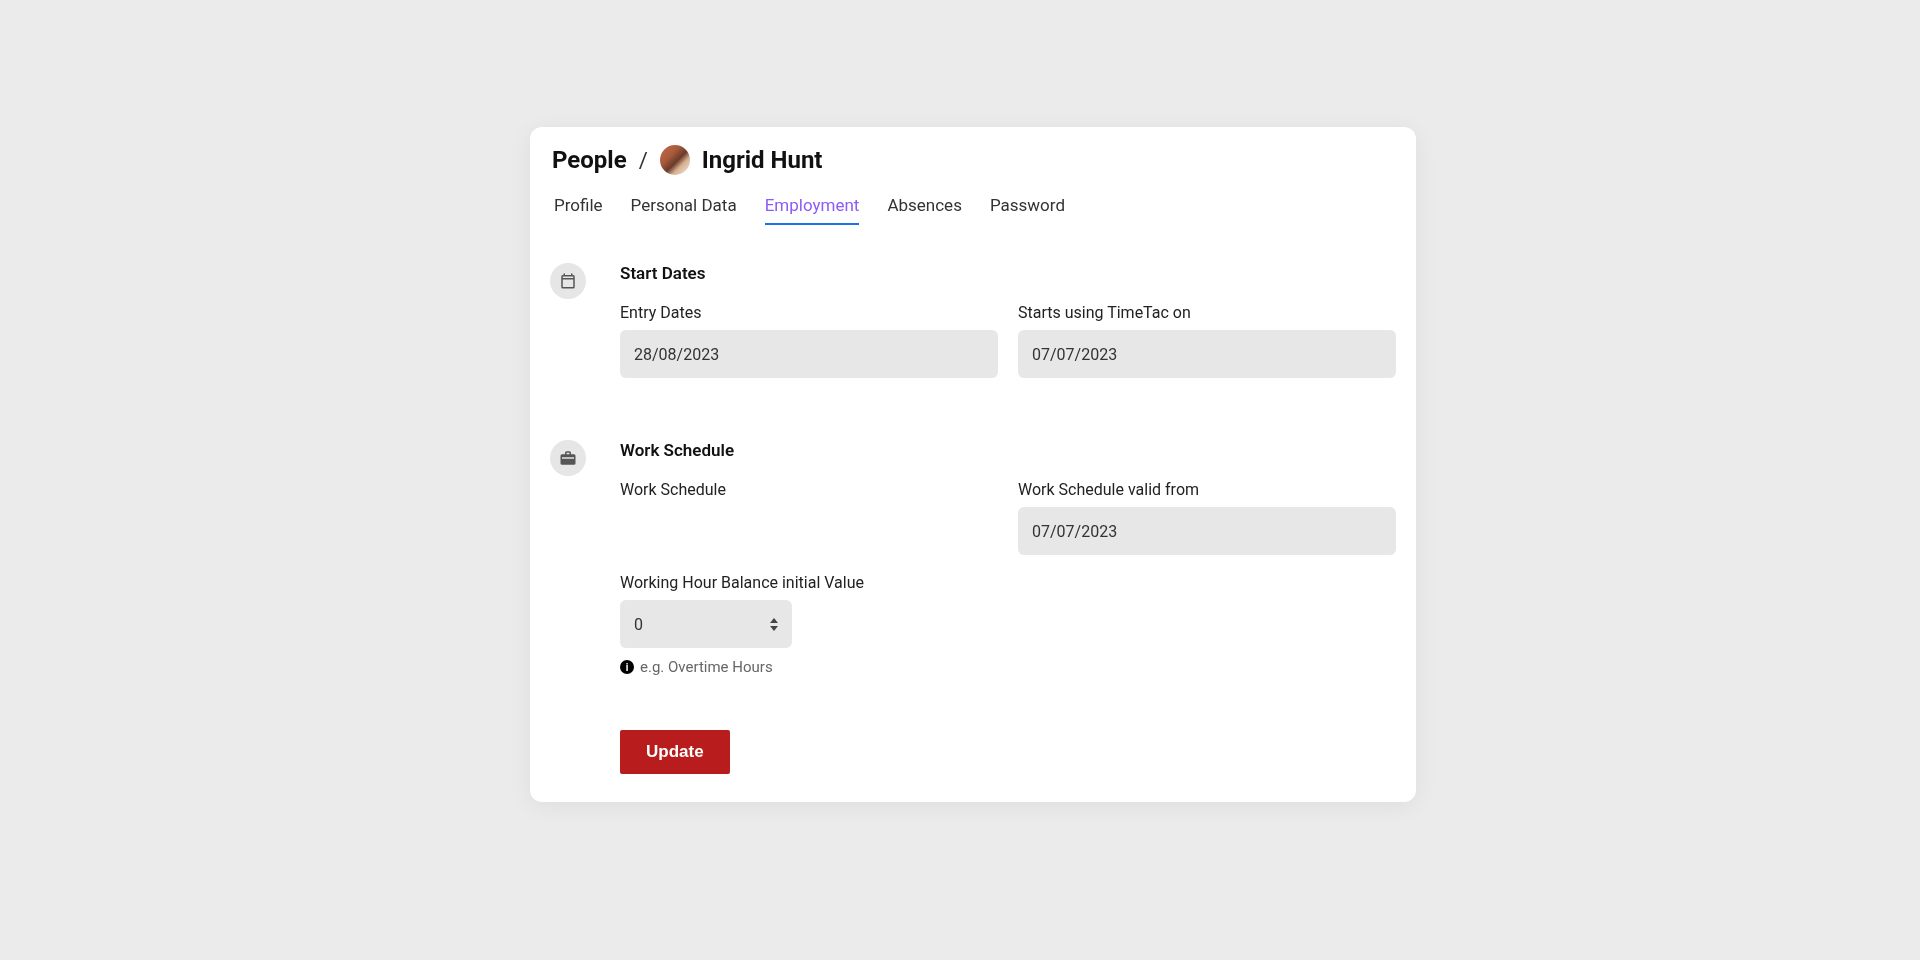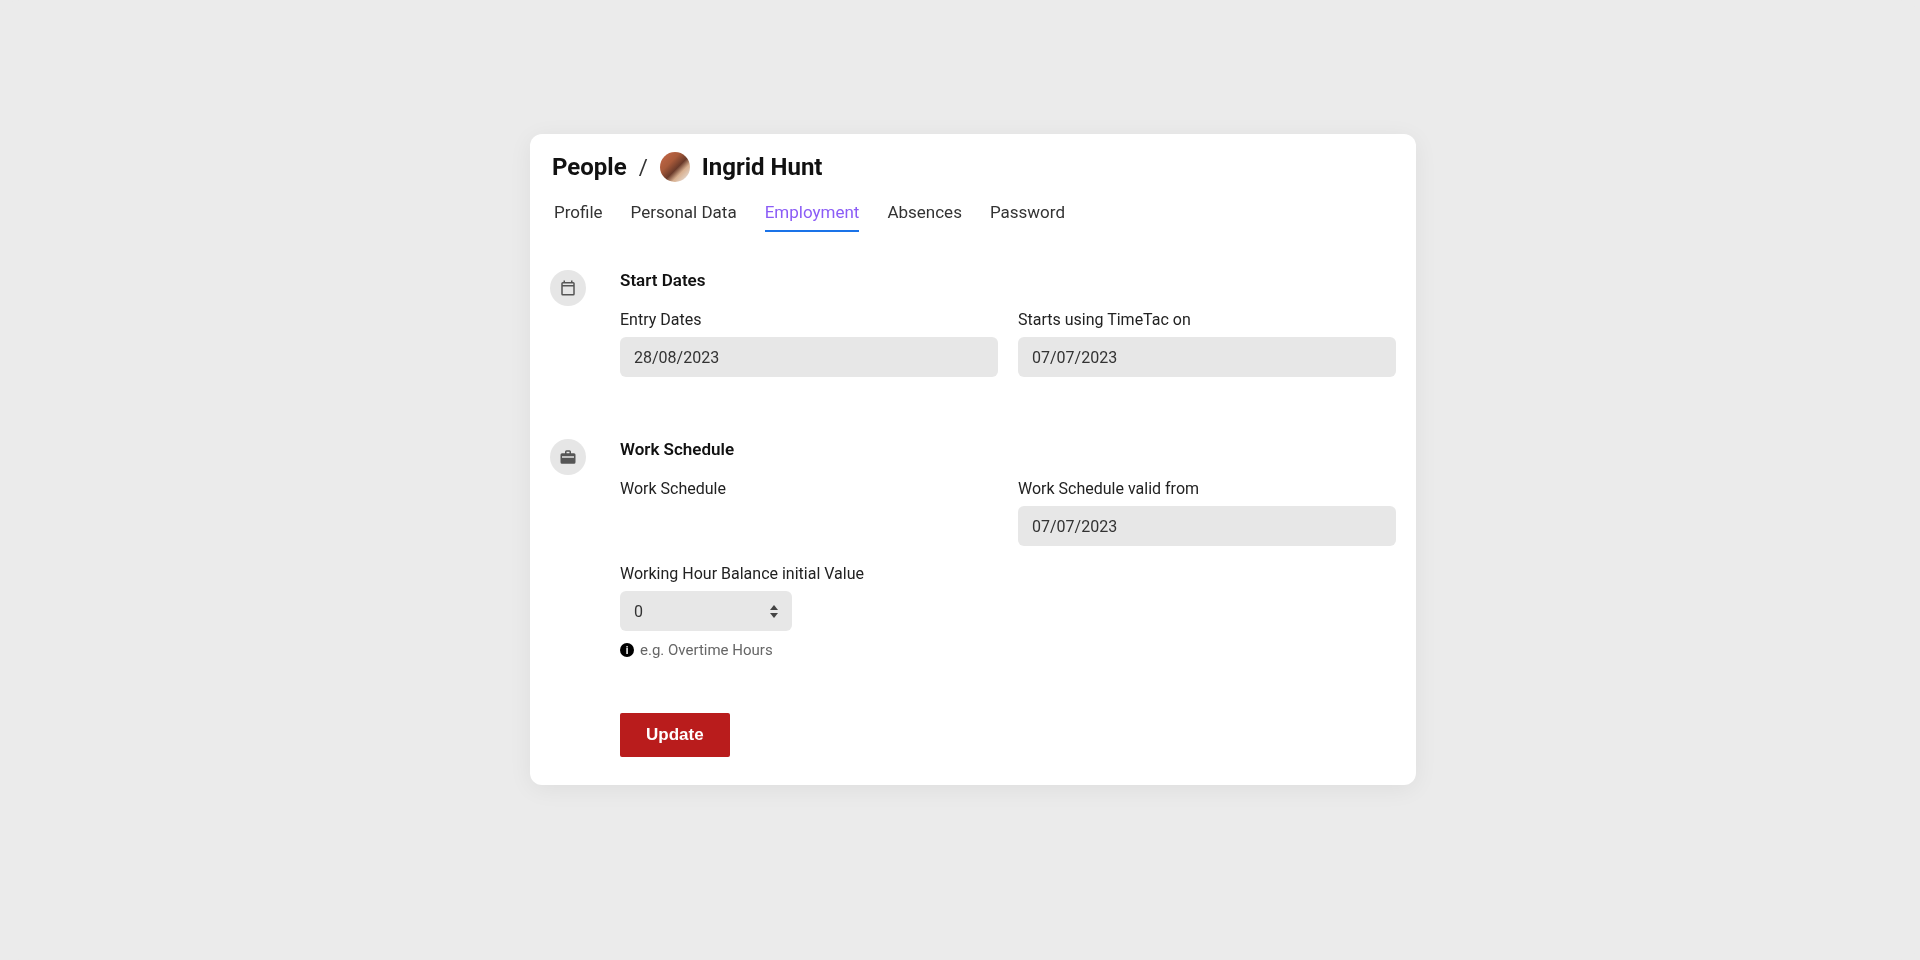--- a/index.html
+++ b/index.html
@@ -15,21 +15,21 @@
     .outer {
       width: 1920px;
       height: 960px;
       background: #ebebeb;
       border-radius: 20px;
       position: relative;
     }
     .card {
       position: absolute;
       left: 530px;
-      top: 134px;
+      top: 127px;
       width: 886px;
       background: #fff;
       border-radius: 12px;
       box-shadow: 0 4px 24px rgba(0,0,0,0.06);
       padding: 18px 20px 28px 20px;
     }
     .breadcrumb {
       display: flex;
       align-items: center;
       gap: 12px;
@@ -114,21 +114,21 @@
       gap: 8px;
     }
     .field-label {
       font-size: 16px;
       color: #222;
     }
     .input, .select, .stepper {
       background: #e7e7e7;
       border: none;
       border-radius: 6px;
-      height: 40px;
+      height: 48px;
       padding: 0 14px;
       font-size: 16px;
       color: #333;
       display: flex;
       align-items: center;
     }
     .select {
       justify-content: space-between;
       cursor: pointer;
     }

